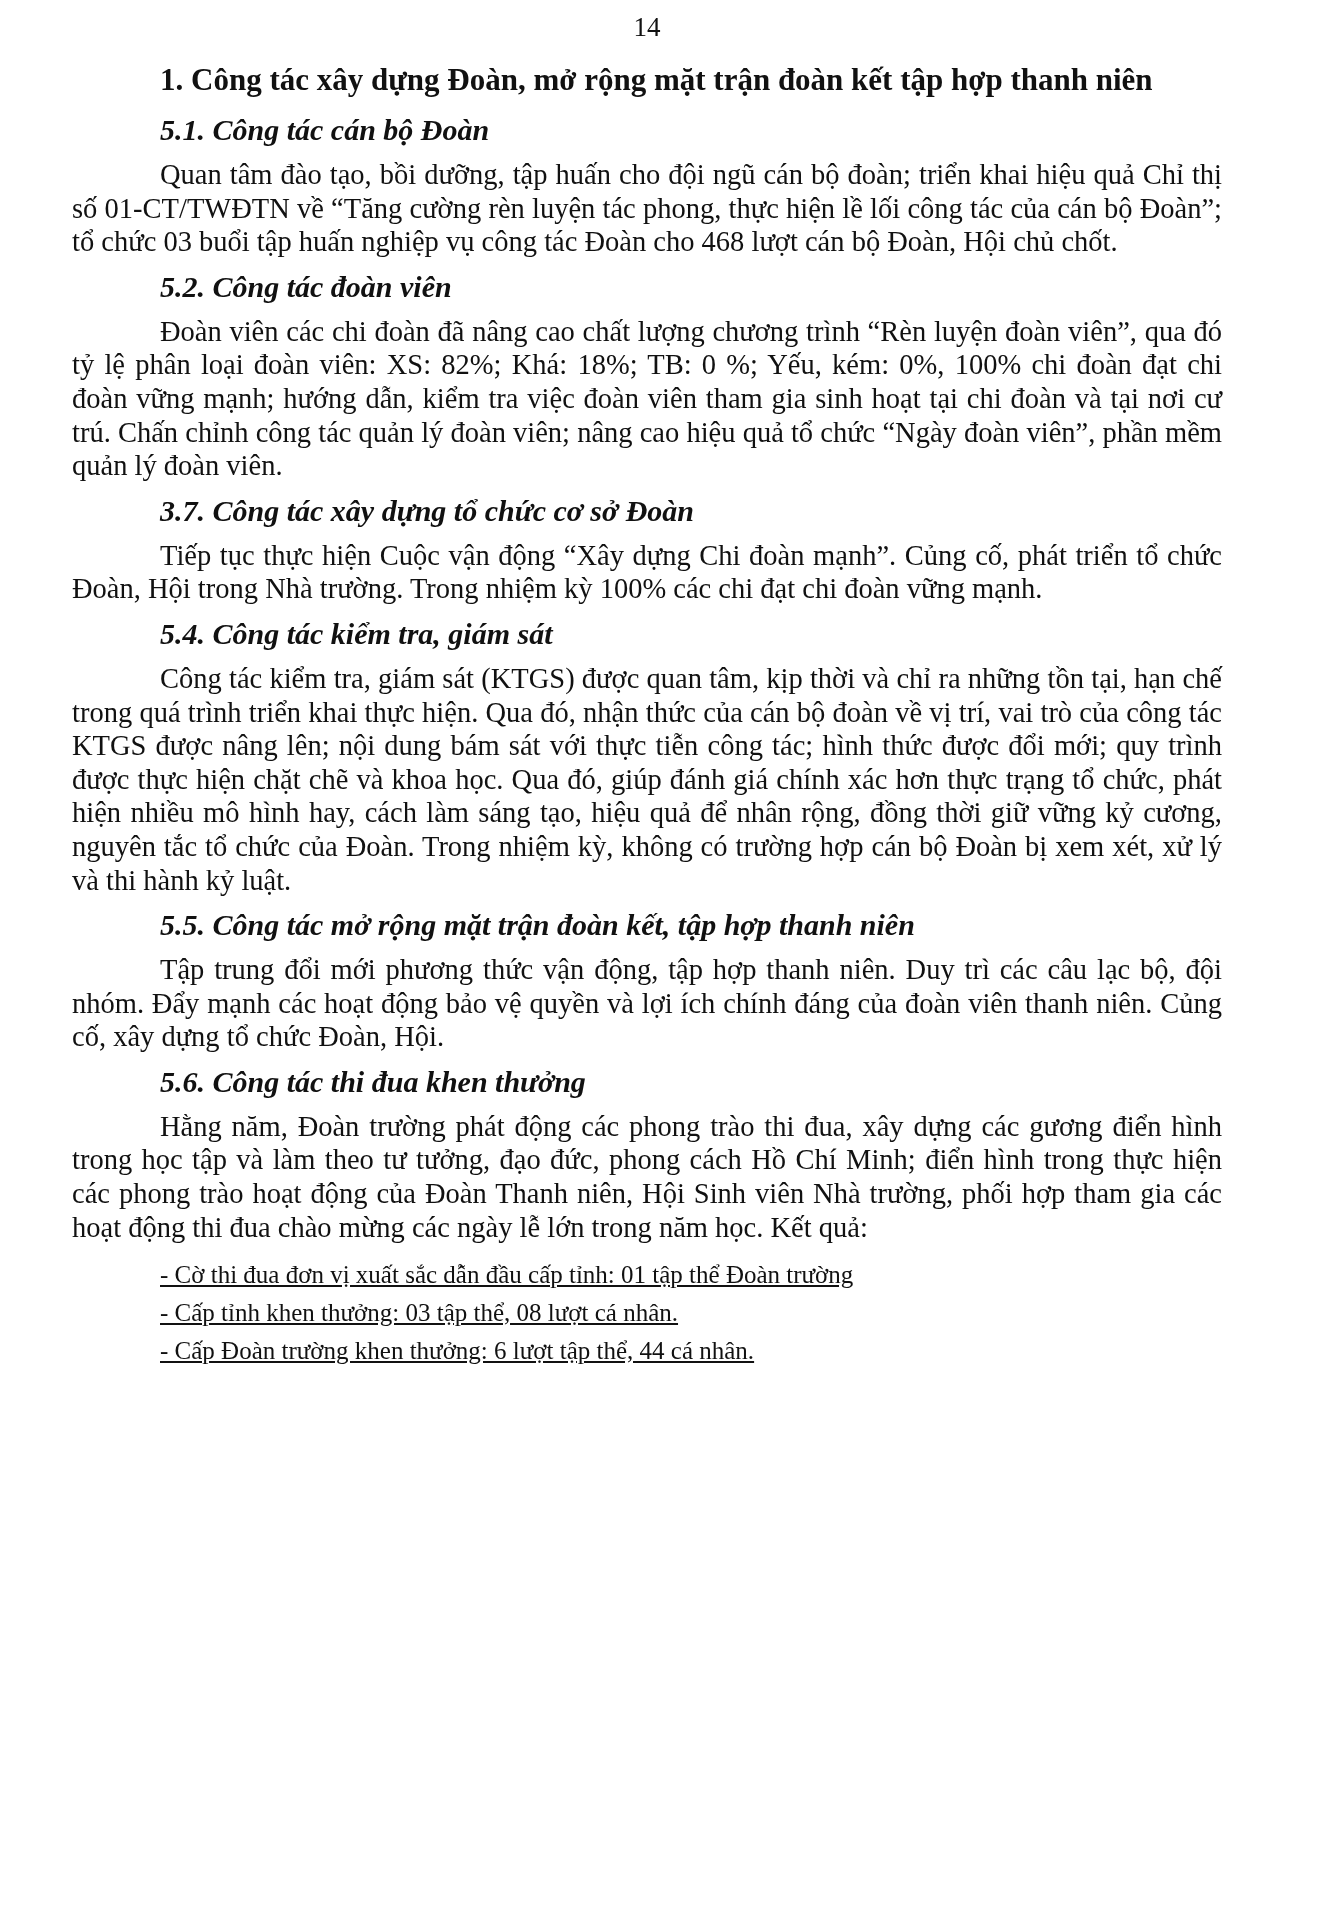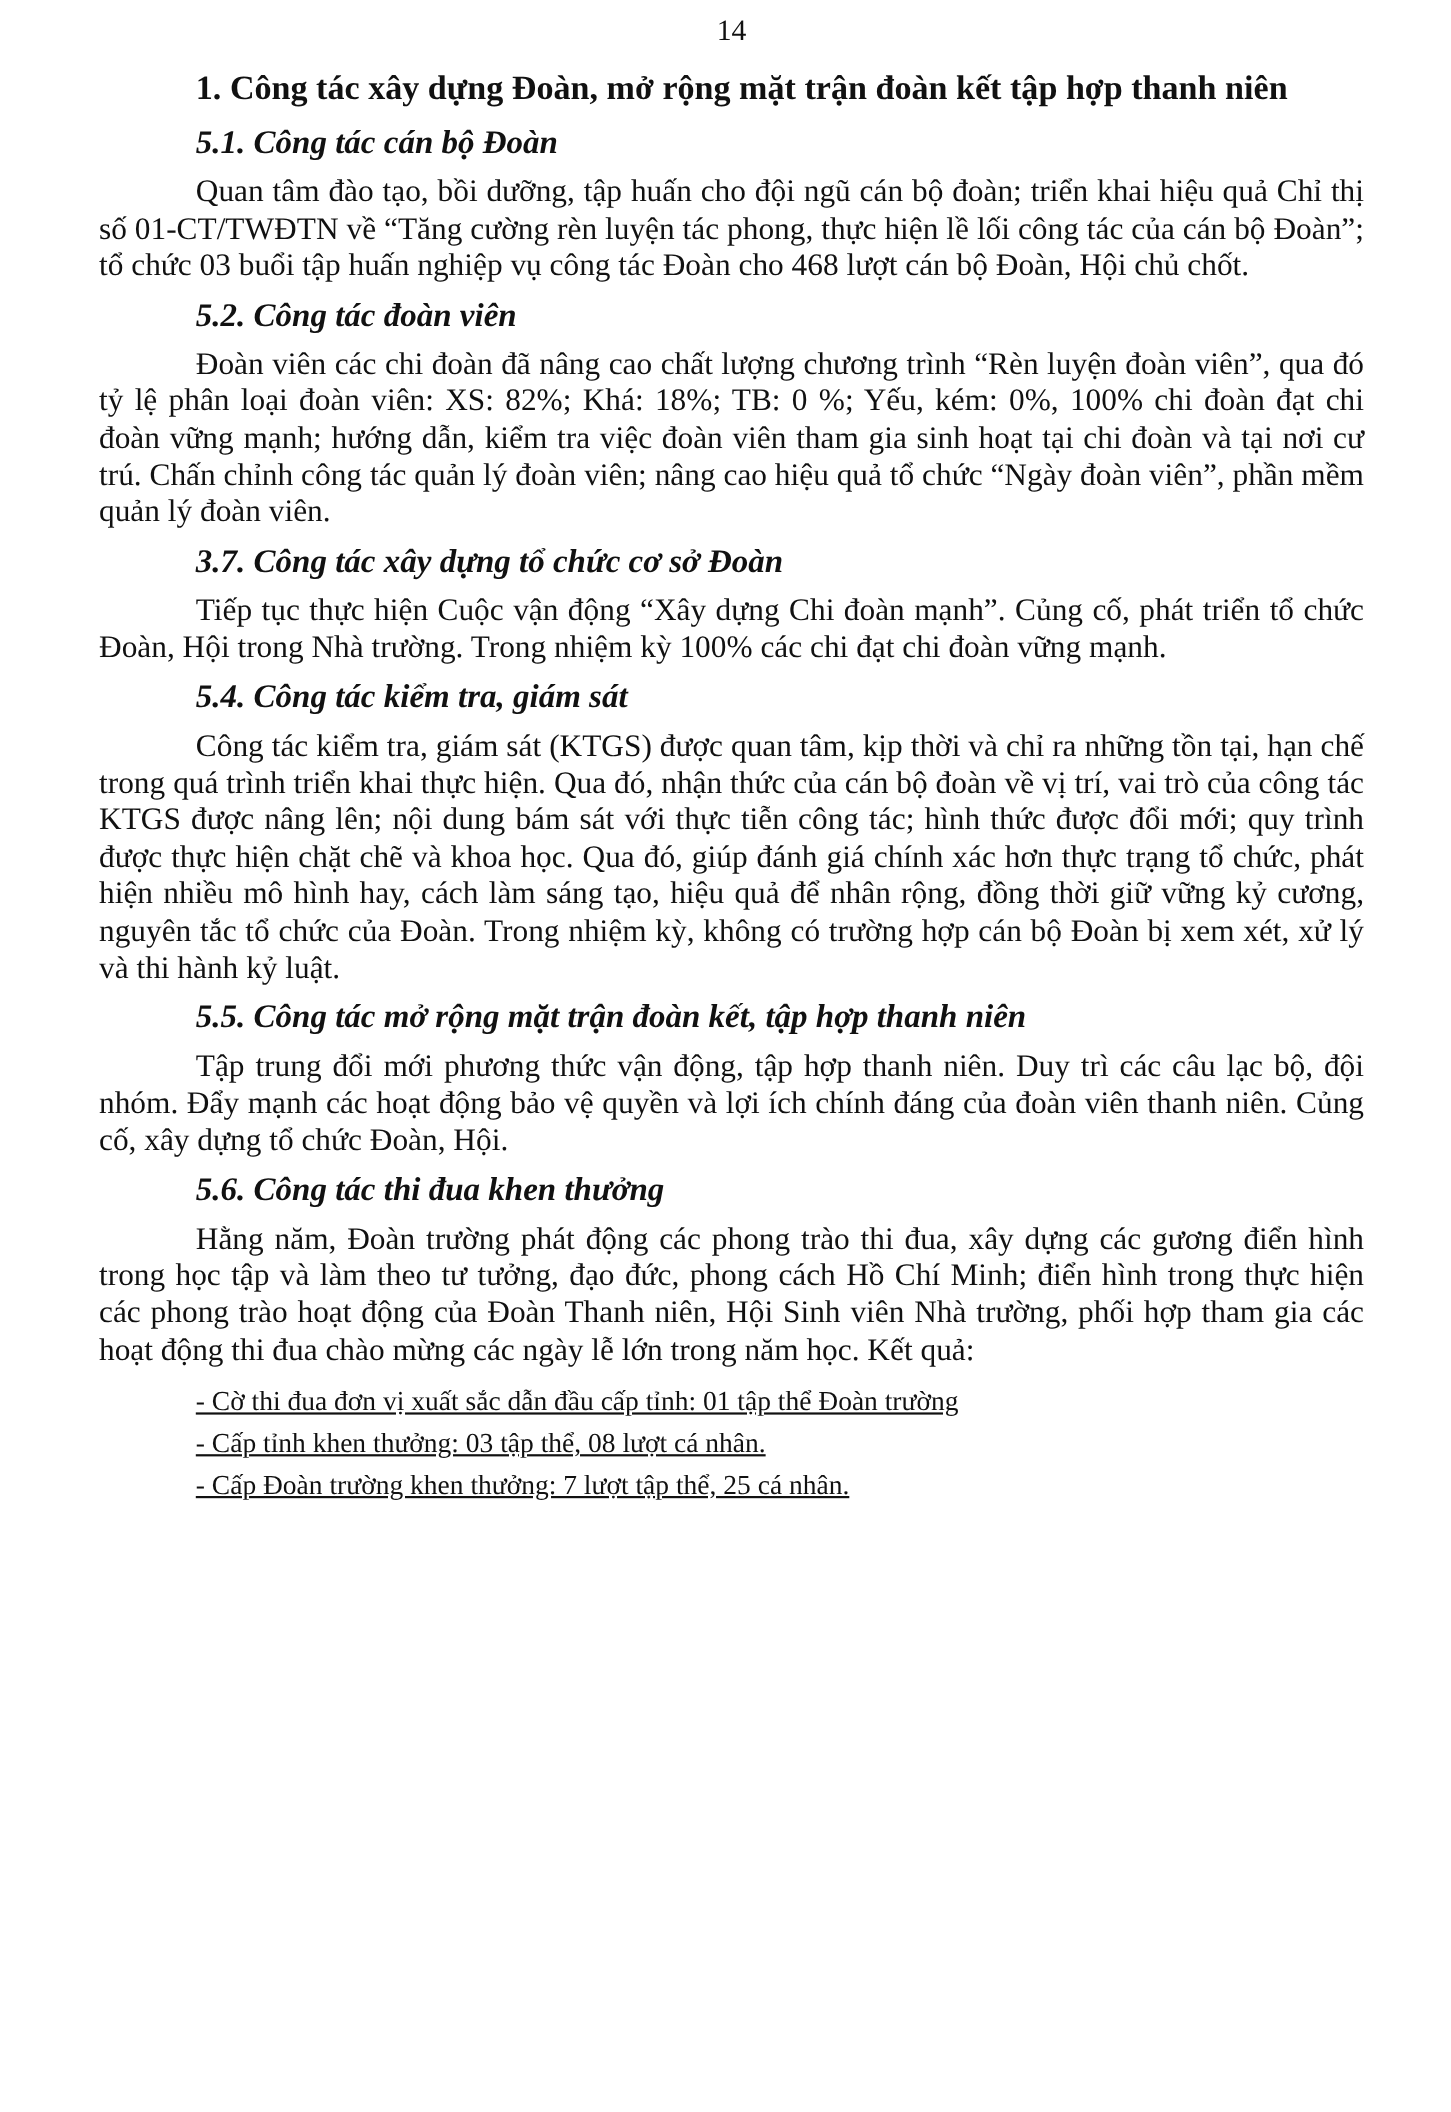--- a/index.html
+++ b/index.html
@@ -10,21 +10,21 @@
     body {
       width: 1319px;
       height: 1920px;
       overflow: hidden;
       position: relative;
       font-family: "Liberation Serif", "DejaVu Serif", serif;
       color: #111111;
     }
     .page {
       position: absolute;
-      left: 90px;
+      left: 72px;
       top: 0;
       width: 1150px;
     }
     .page-number {
       text-align: center;
       font-size: 27px;
       line-height: 30px;
       padding-top: 12px;
       margin-bottom: 18px;
     }
@@ -96,16 +96,16 @@
     <div class="h2">5.5. Công tác mở rộng mặt trận đoàn kết, tập hợp thanh niên</div>
     <p class="para">Tập trung đổi mới phương thức vận động, tập hợp thanh niên. Duy trì các câu lạc bộ, đội nhóm. Đẩy mạnh các hoạt động bảo vệ quyền và lợi ích chính đáng của đoàn viên thanh niên. Củng cố, xây dựng tổ chức Đoàn, Hội.</p>
   </div>
 
   <div class="sec">
     <div class="h2">5.6. Công tác thi đua khen thưởng</div>
     <p class="para" style="margin-bottom:12px;">Hằng năm, Đoàn trường phát động các phong trào thi đua, xây dựng các gương điển hình trong học tập và làm theo tư tưởng, đạo đức, phong cách Hồ Chí Minh; điển hình trong thực hiện các phong trào hoạt động của Đoàn Thanh niên, Hội Sinh viên Nhà trường, phối hợp tham gia các hoạt động thi đua chào mừng các ngày lễ lớn trong năm học. Kết quả:</p>
     <ul class="list">
       <li class="list-item">- Cờ thi đua đơn vị xuất sắc dẫn đầu cấp tỉnh: 01 tập thể Đoàn trường</li>
       <li class="list-item">- Cấp tỉnh khen thưởng: 03 tập thể, 08 lượt cá nhân.</li>
-      <li class="list-item">- Cấp Đoàn trường khen thưởng: 7 lượt tập thể, 25 cá nhân.</li>
+      <li class="list-item">- Cấp Đoàn trường khen thưởng: 6 lượt tập thể, 44 cá nhân.</li>
     </ul>
   </div>
 </div>
 
 </body></html>

